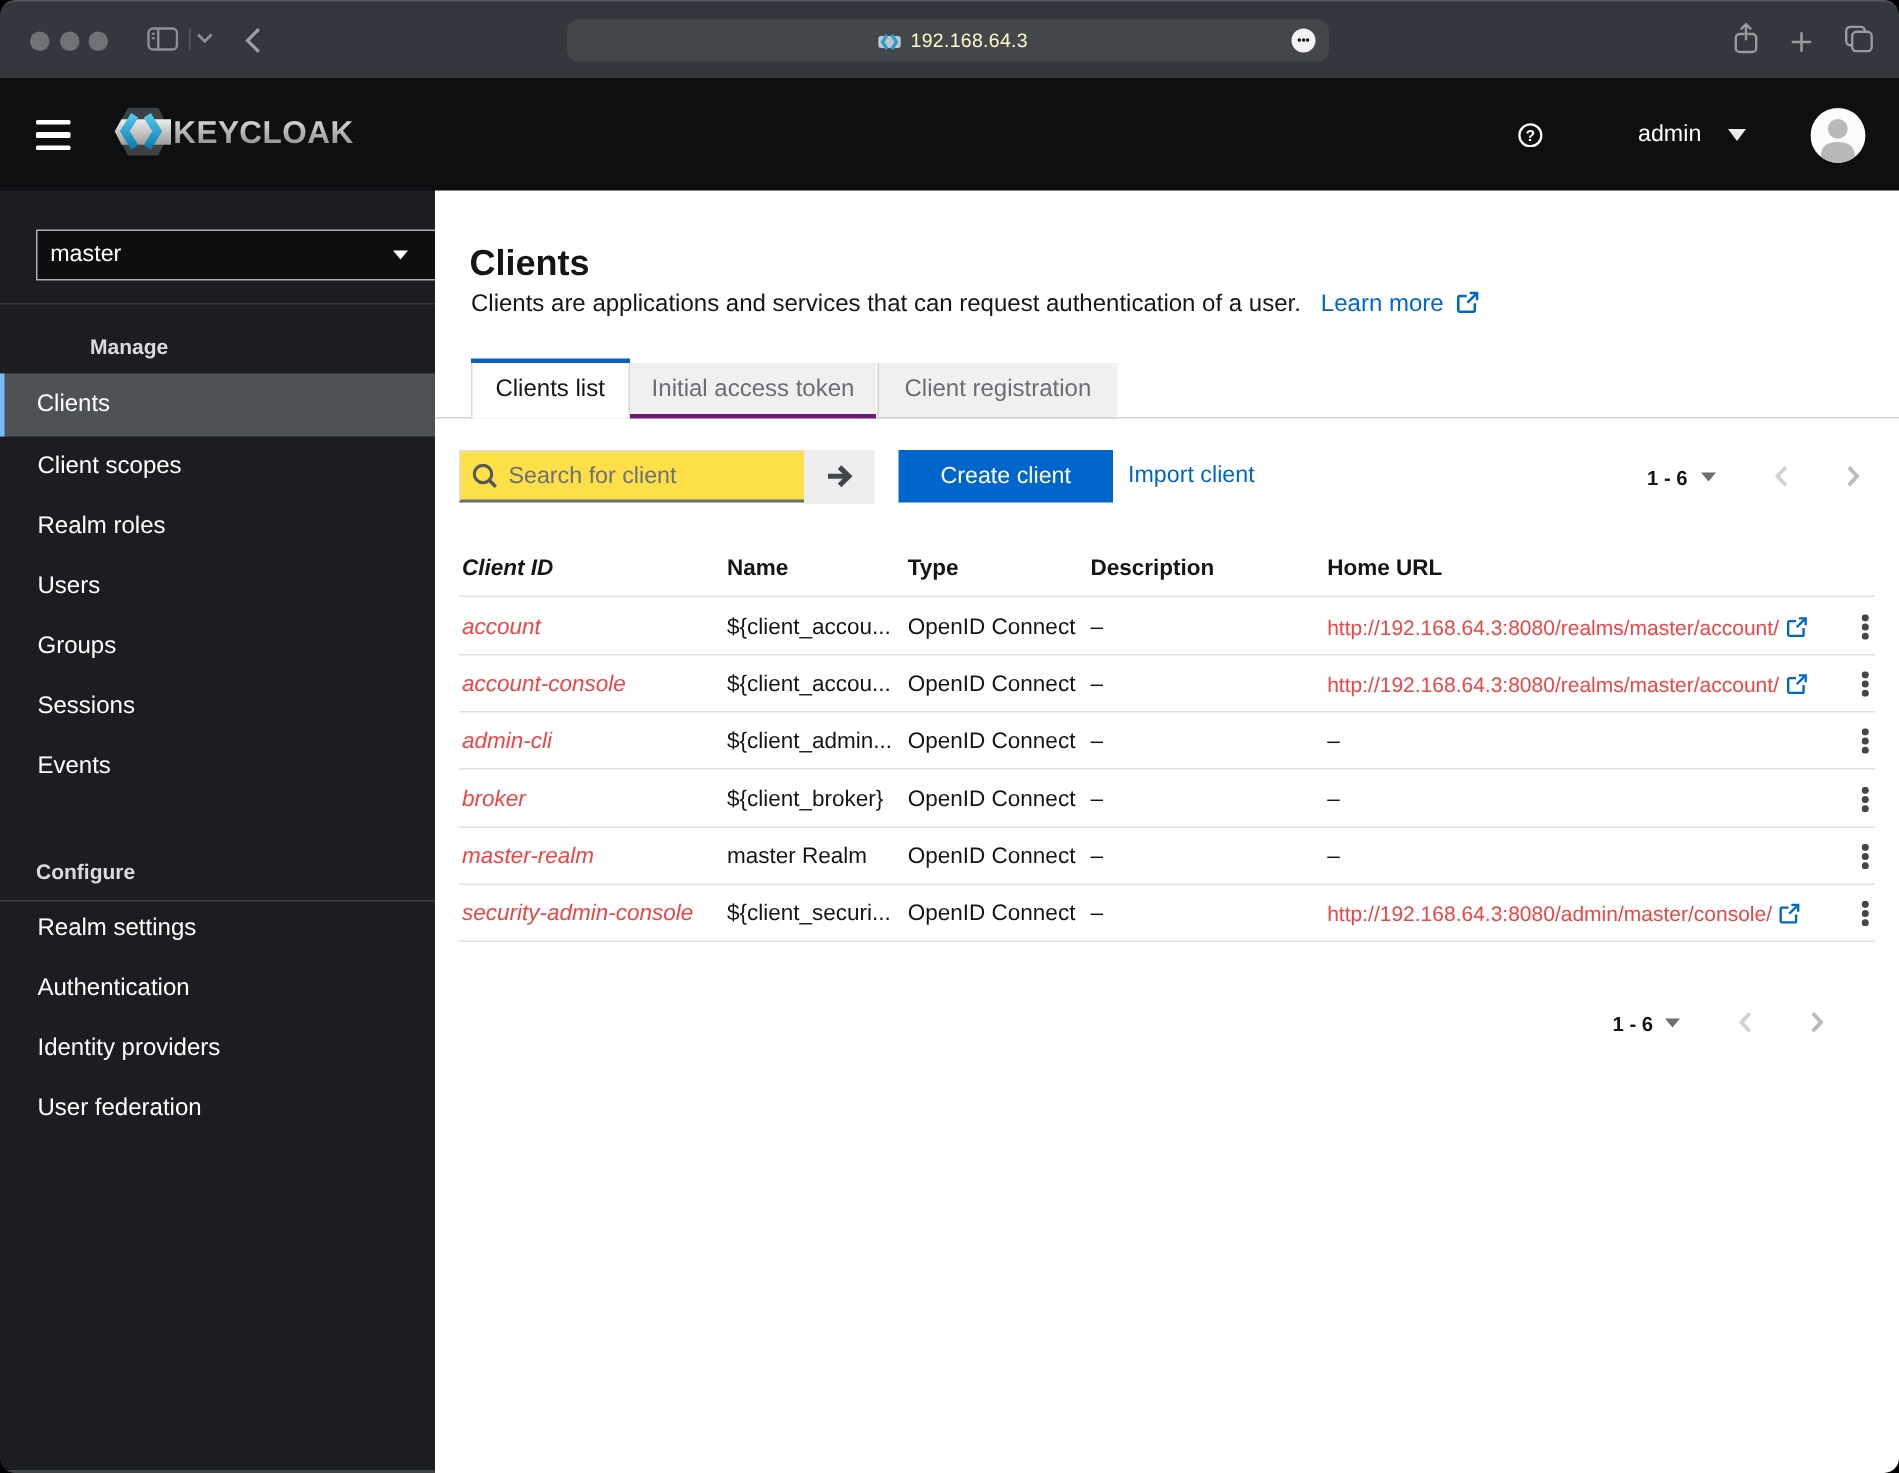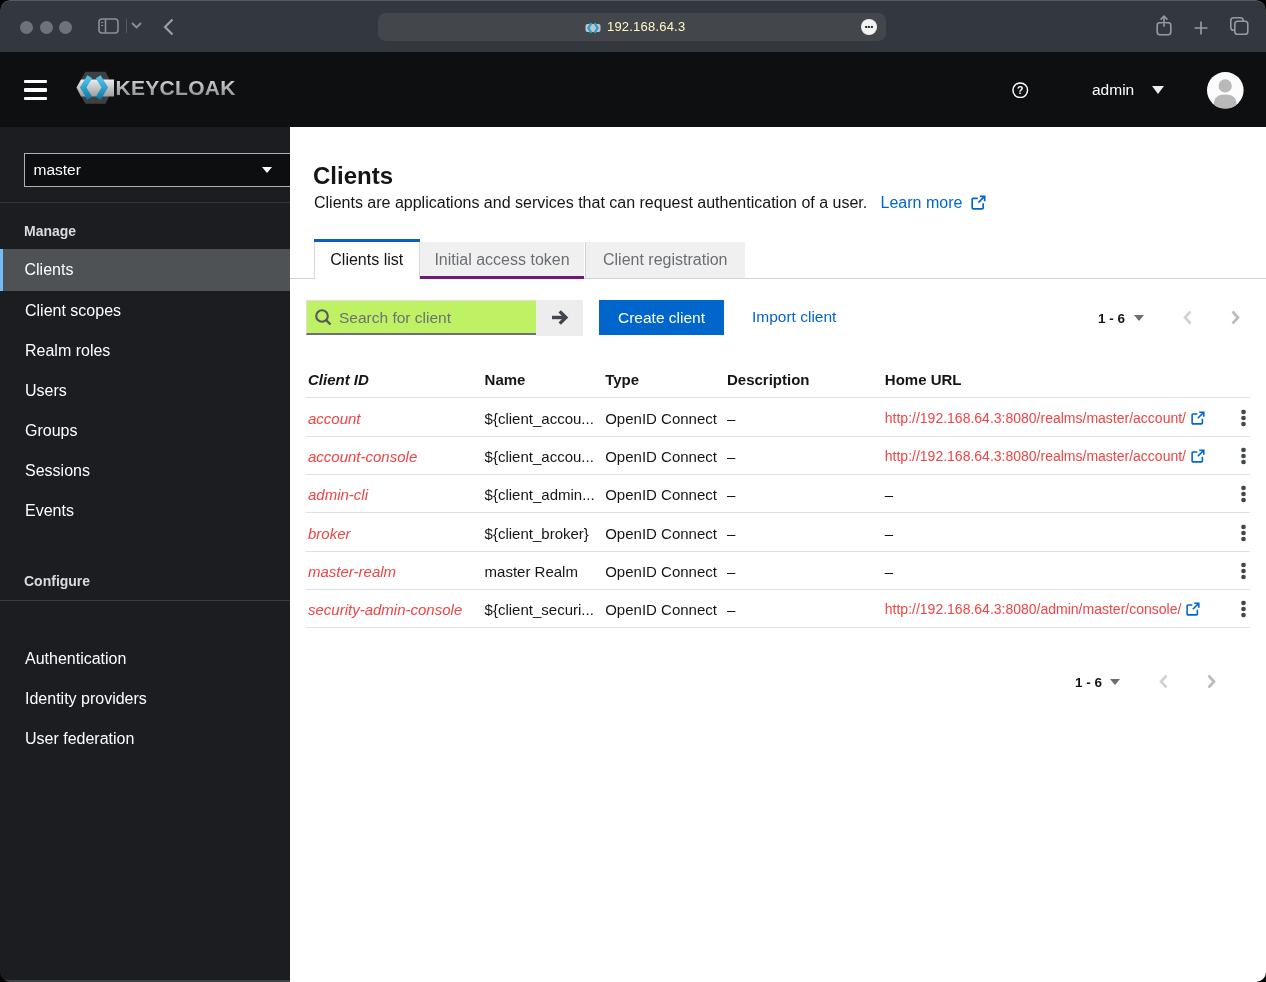--- a/index.html
+++ b/index.html
@@ -60,25 +60,25 @@
   .tab { position:absolute; top:4px; height:37px; font-size:16px; text-align:center; line-height:36px; }
   #tab1 { left:23.5px; width:106.5px; background:#fff; color:#151515;
     border-left:1px solid #d9d9d9; border-right:1px solid #d9d9d9; height:37px; }
   #tab1:before { content:""; position:absolute; left:-1px; right:-1px; top:-3px; height:3px; background:#0b5dc2; }
   #tab2 { left:130px; width:164px; background:#f0f0f0; color:#6a6e73; border-bottom:3px solid #701a75; height:37px;}
   #tab3 { left:295px; width:159.5px; background:#f0f0f0; color:#6a6e73;
     border-left:1px solid #d2d2d2; border-bottom:1px solid #d2d2d2; height:37px; }
 
   
   #search { position:absolute; left:306px; top:300px; width:277px; height:35px; }
-  #searchIn { position:absolute; left:0; top:0; width:231px; height:35px; background:#bef264;
+  #searchIn { position:absolute; left:0; top:0; width:231px; height:35px; background:#fde047;
     border:1px solid #dedede; border-bottom:2px solid #6d7175; }
   #searchIn .ph { position:absolute; left:32px; top:8px; font-size:15.5px; color:#6d7175; }
   #searchBtn { position:absolute; left:230px; top:0; width:47px; height:35.5px; background:#ededee; }
-  #createBtn { position:absolute; left:599px; top:300px; width:125px; height:35px; background:#0066cc;
+  #createBtn { position:absolute; left:599px; top:300px; width:143px; height:35px; background:#0066cc;
     color:#fff; font-size:15.5px; text-align:center; line-height:35px; }
   #importLink { position:absolute; left:752px; top:308px; color:#0066cc; font-size:15.5px; }
 
   .pgrange { position:absolute; font-size:13.5px; font-weight:700; color:#151515; }
   .pgcaret { position:absolute; width:0; height:0; border-left:5.5px solid transparent;
     border-right:5.5px solid transparent; border-top:6.5px solid #6a6e73; }
 
   
   .trow { position:absolute; left:306px; width:944px; height:38.3px; }
   .trow .bb { position:absolute; left:0; right:0; bottom:0; height:1px; background:#e0e0e1; }
@@ -182,30 +182,31 @@
     </g>
   </svg>
 </div>
 
 <div id="sidebar">
   <div id="realmSel">
         <span class="lab">master</span>
         <span class="car"></span>
       </div>
   <div id="sideDivider"></div>
-  <div class="navlabel" style="top:96px;">Manage</div>
+  <div class="navlabel" style="top:96px;margin-left:36px;">Manage</div>
   <div class="navitem sel" style="top:122px;">Clients</div>
   <div class="navitem" style="top:164px;">Client scopes</div>
   <div class="navitem" style="top:204px;">Realm roles</div>
   <div class="navitem" style="top:244px;">Users</div>
   <div class="navitem" style="top:284px;">Groups</div>
   <div class="navitem" style="top:324px;">Sessions</div>
   <div class="navitem" style="top:364px;">Events</div>
   <div class="navlabel" style="top:446px;">Configure</div>
   <div style="position:absolute; left:0; top:473px; width:290px; height:1px; background:#3a3d41;"></div>
+  <div class="navitem" style="top:472px;">Realm settings</div>
   <div class="navitem" style="top:512px;">Authentication</div>
   <div class="navitem" style="top:552px;">Identity providers</div>
   <div class="navitem" style="top:592px;">User federation</div>
 </div>
 
 <div id="content"></div>
 <div id="h1">Clients</div>
 <div id="desc">Clients are applications and services that can request authentication of a user. &nbsp; <a>Learn more</a>
   <svg style="display:inline-block; vertical-align:-2px; margin-left:4px;" width="15" height="15" viewBox="0 0 15 15">
     <path d="M12.2 8.2 v4.6 a1,1 0 0 1 -1,1 H2.2 a1,1 0 0 1 -1,-1 V4.3 a1,1 0 0 1 1,-1 h4.6" fill="none" stroke="#0066cc" stroke-width="1.7"></path>

